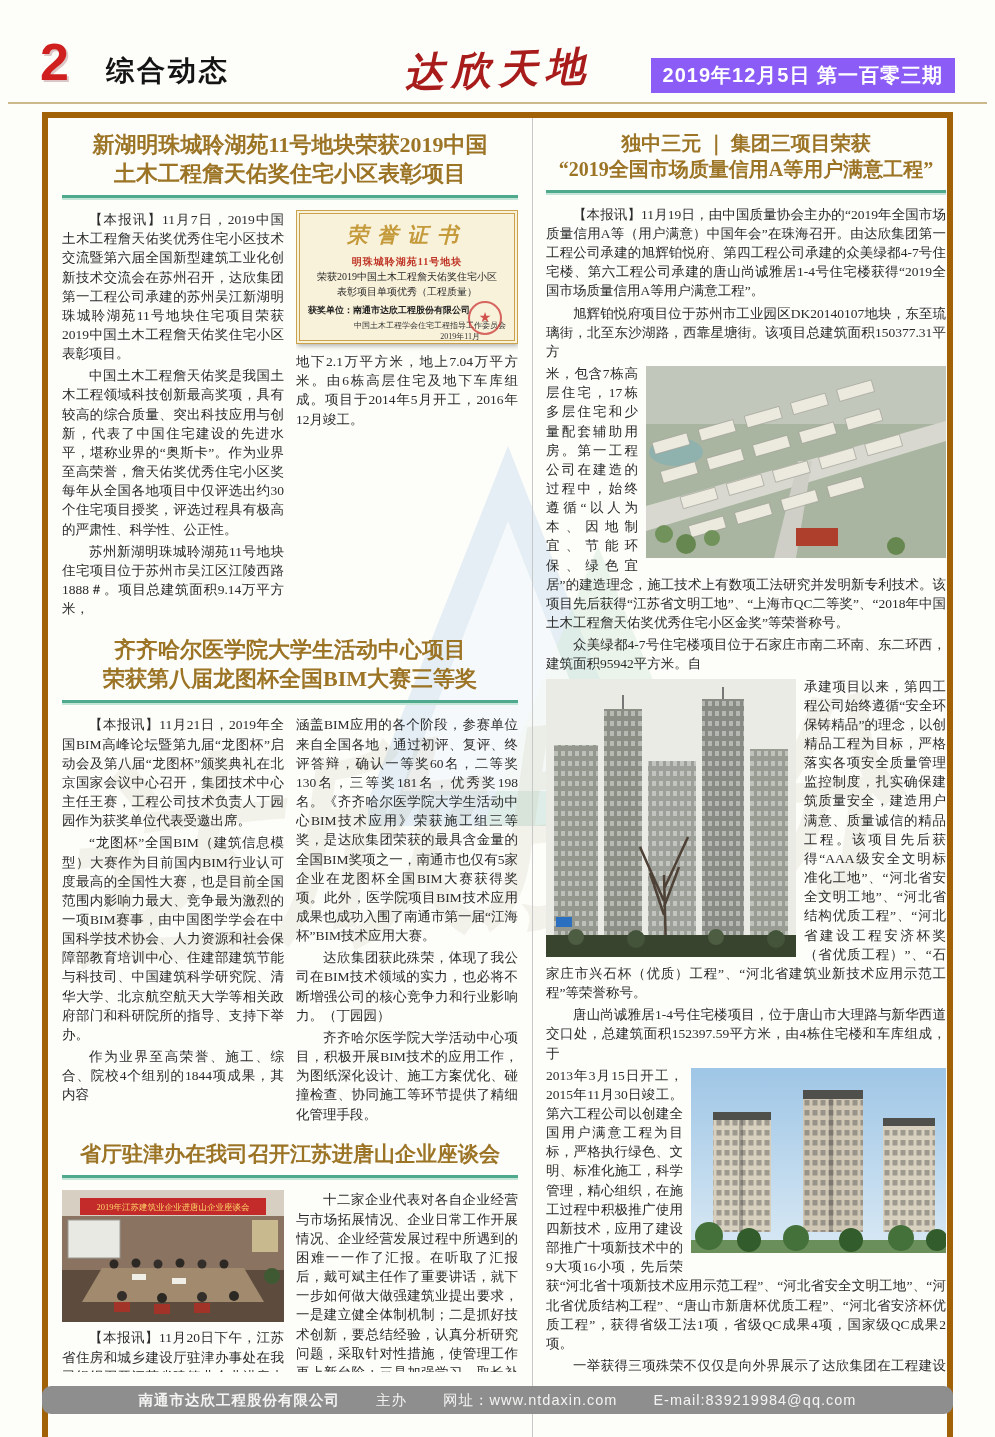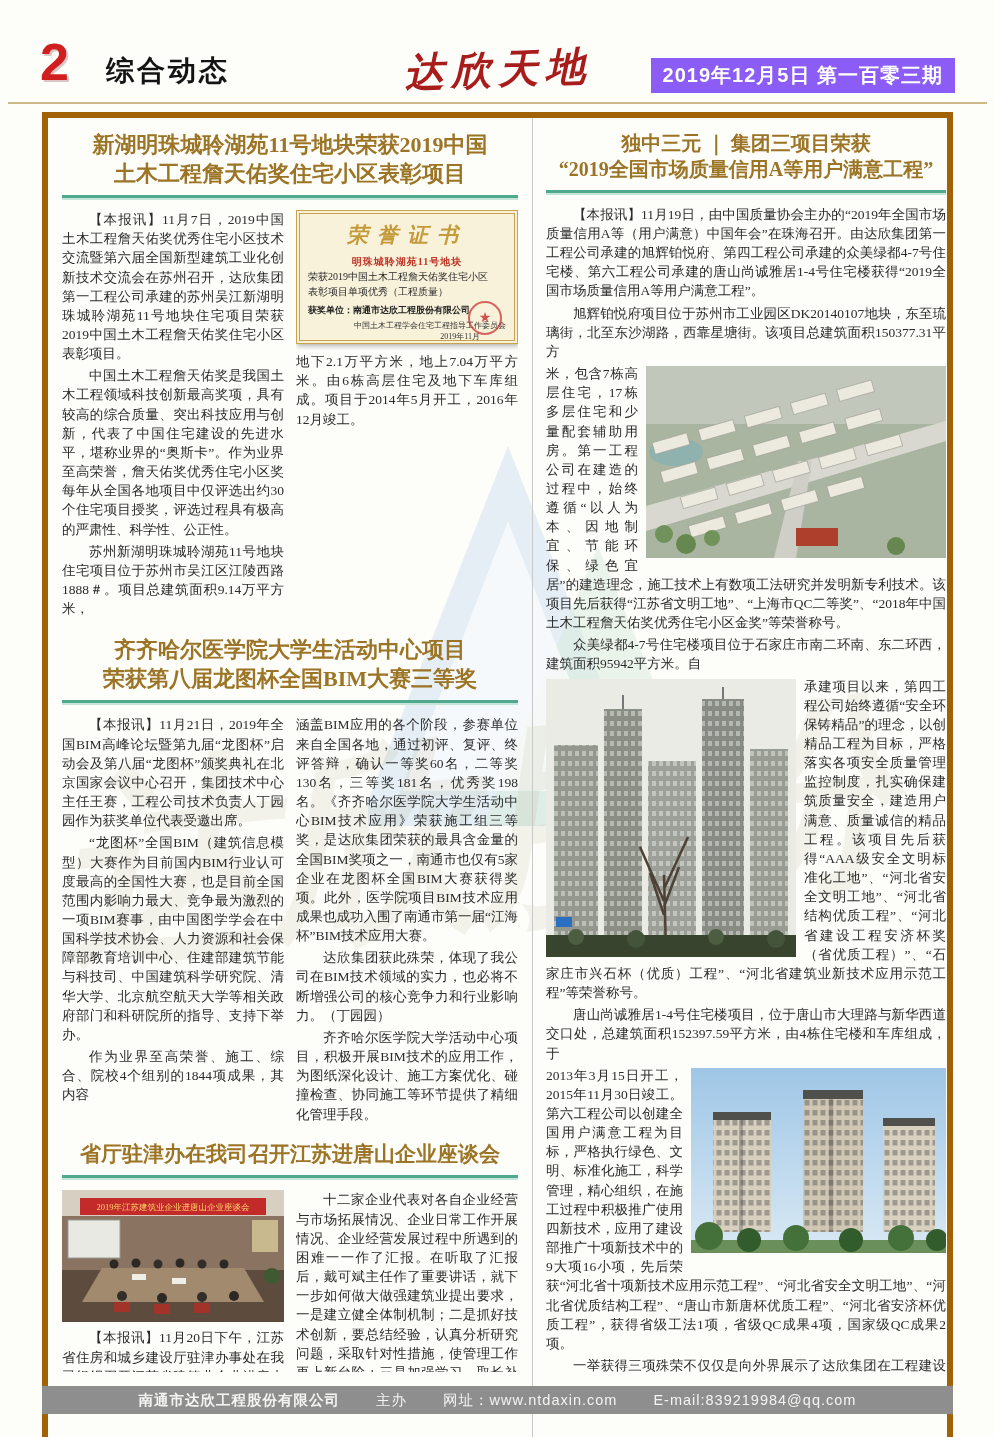--- a/index.html
+++ b/index.html
@@ -68,35 +68,35 @@
   .photo svg { display:block; }
 
   
   .cert {
     position:relative; box-sizing:border-box; height:134px; margin-bottom:8px;
     border:4px double #c9a24b; background:#f9f2db; padding:7px 8px 5px;
     box-shadow:1px 2px 5px rgba(0,0,0,0.3);
   }
   .cert-title { text-align:center; font-size:21px; font-weight:bold; font-style:italic; color:#c49a3b; letter-spacing:9px; }
   .cert-red { text-align:center; font-size:10px; font-weight:bold; color:#bf3526; margin-top:4px; letter-spacing:1px; }
-  .cert-line { font-size:10px; color:#272727; line-height:1.5; }
+  .cert-line { text-align:center; font-size:10px; color:#272727; line-height:1.5; }
   .cert-unit { font-size:9px; color:#222; margin-top:5px; font-weight:bold; }
   .cert-issuer { font-size:8px; color:#333; text-align:right; margin-top:3px; }
   .cert-date { font-size:8px; color:#333; text-align:right; padding-right:26px; }
   .cert-seal {
     position:absolute; right:12px; bottom:5px; width:30px; height:30px; border-radius:50%;
     border:2px solid rgba(198,42,42,0.7); color:rgba(198,42,42,0.8);
     display:flex; align-items:center; justify-content:center; font-size:14px;
   }
 
   
   .footer {
     position:absolute; top:1386px; left:42px; width:911px; height:28px; background:#8e8e8e;
     color:#f4f4f2; font-family:"Liberation Sans","DejaVu Sans",sans-serif; font-size:14.5px;
-    display:flex; align-items:center; justify-content:center; gap:36px; letter-spacing:1px;
+    display:flex; align-items:center; justify-content:center; gap:36px; letter-spacing:1px;border-radius:9px;
   }
   .footer .co { font-weight:bold; }
 </style>
 </head>
 <body>
 
 <div class="header">
   <div class="pagenum">2</div>
   <div class="section-title">综合动态</div>
   <div class="masthead">达欣天地</div>

